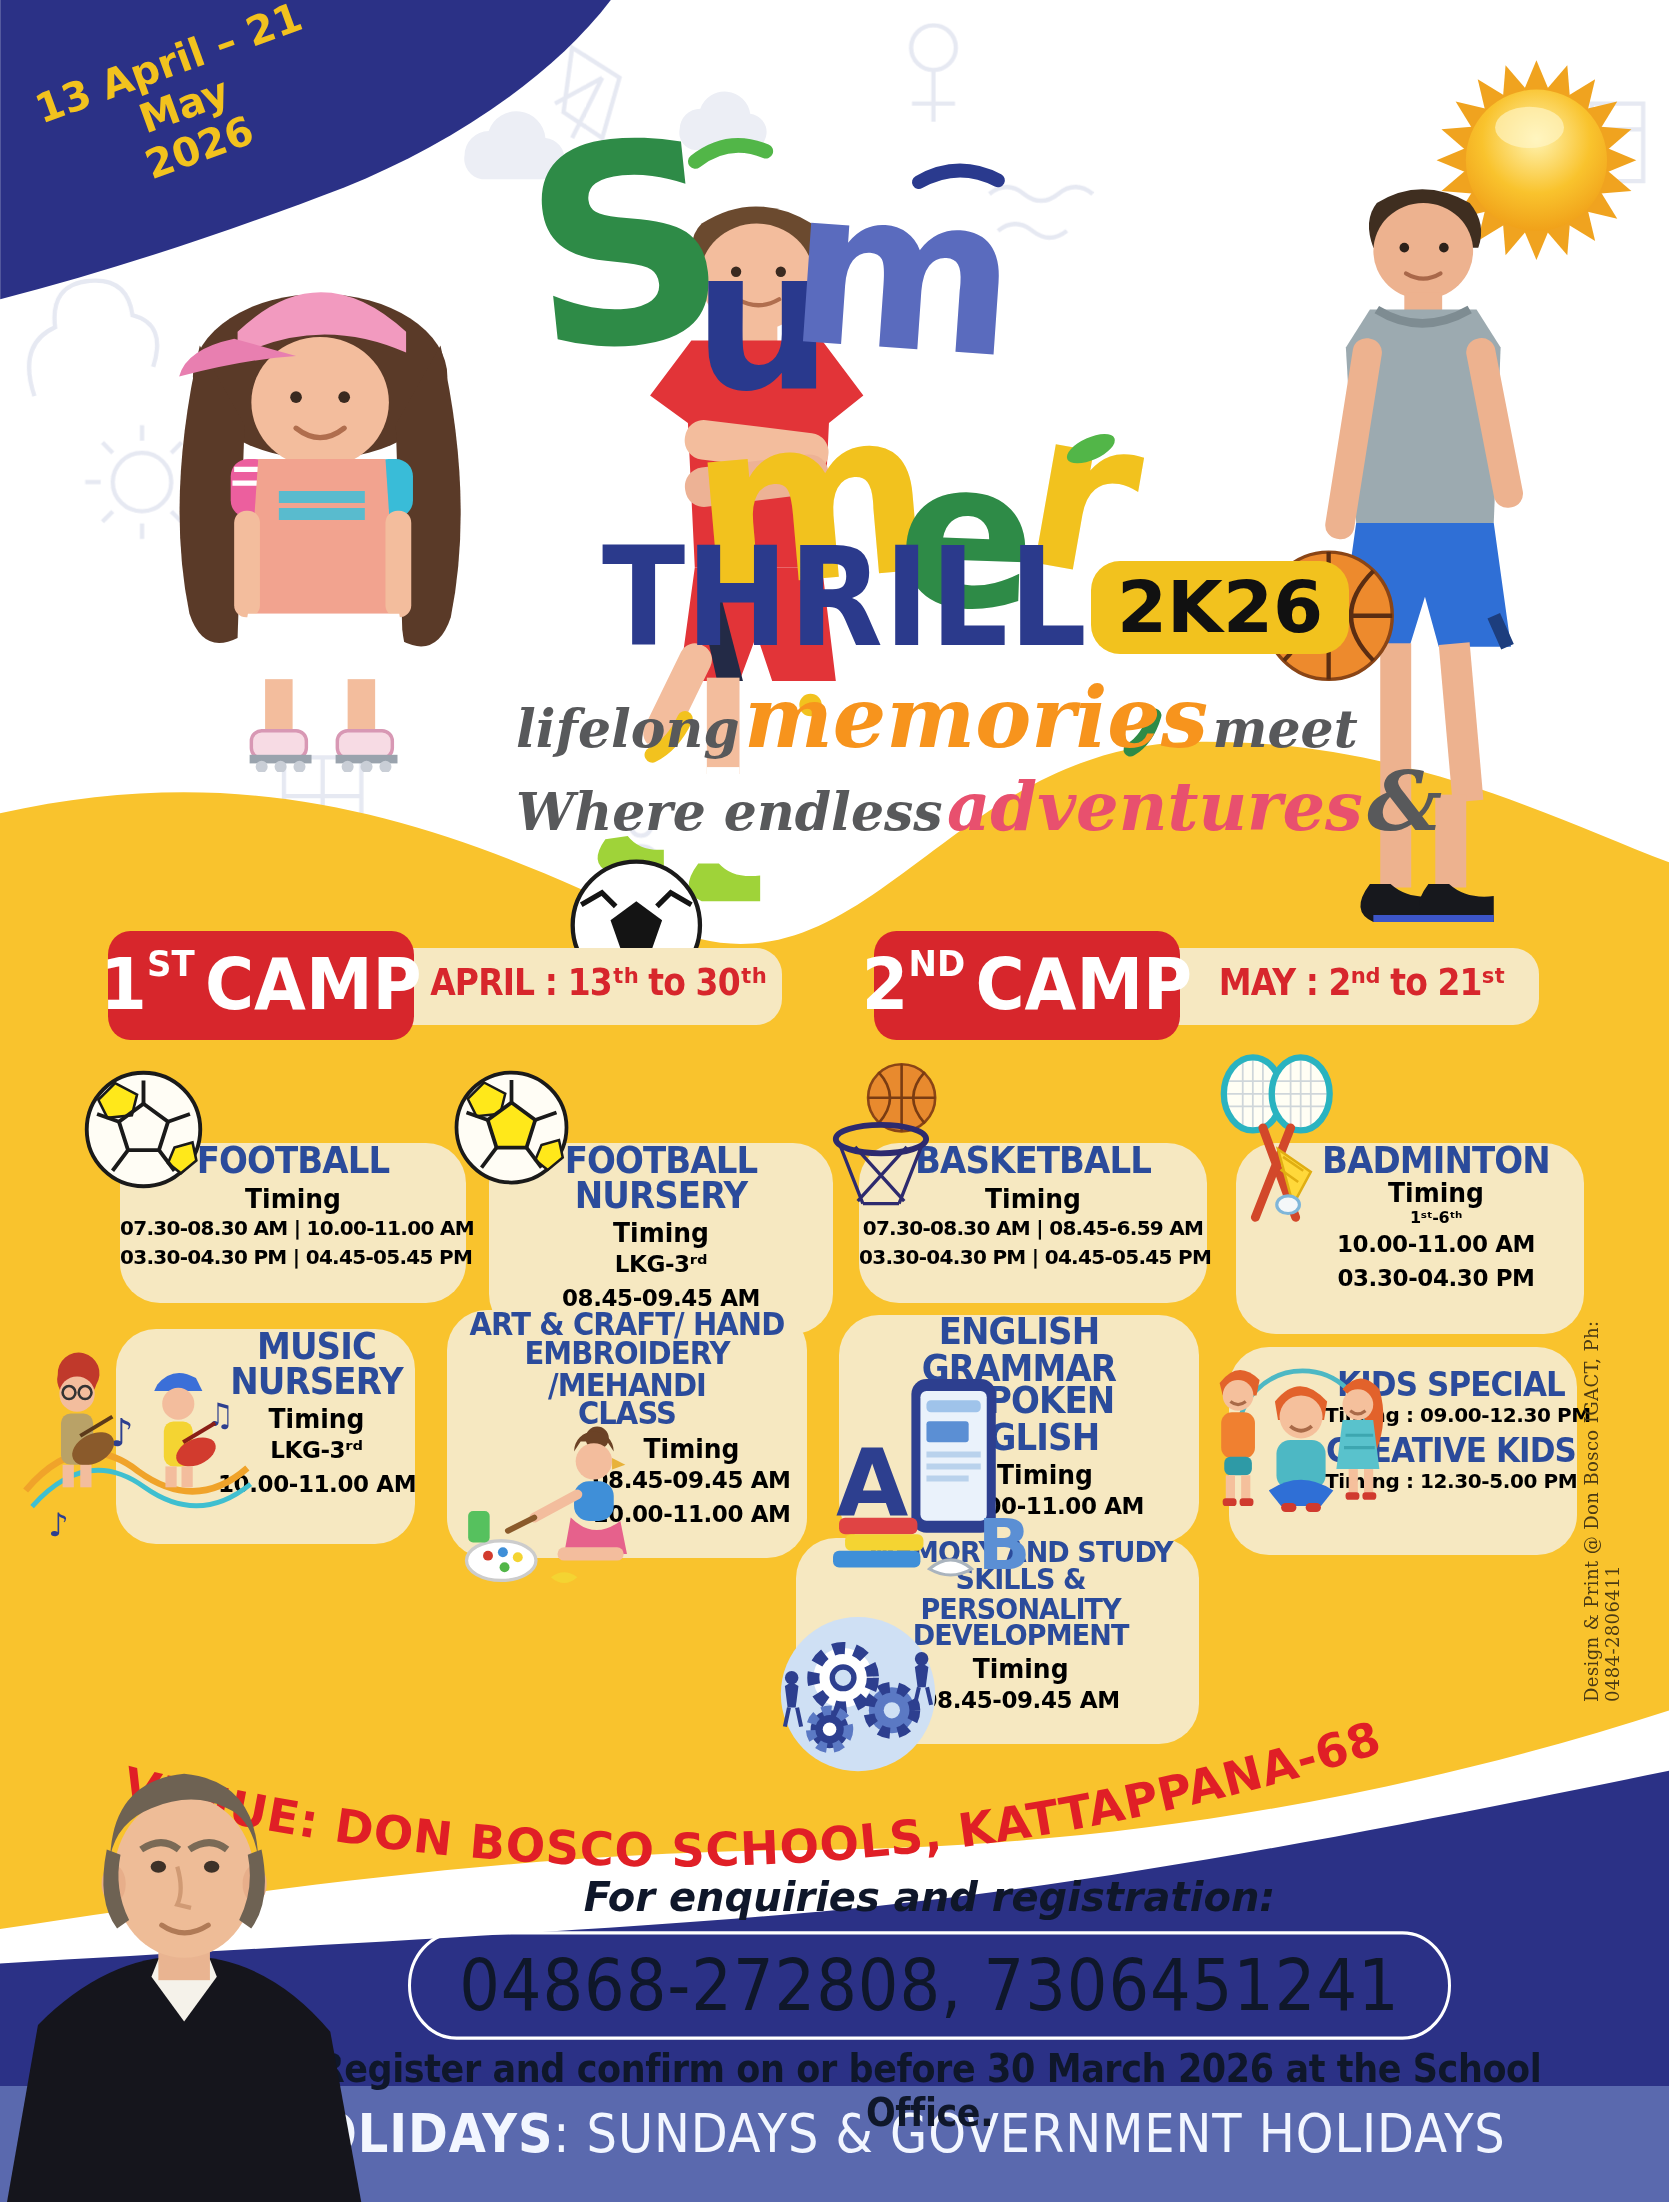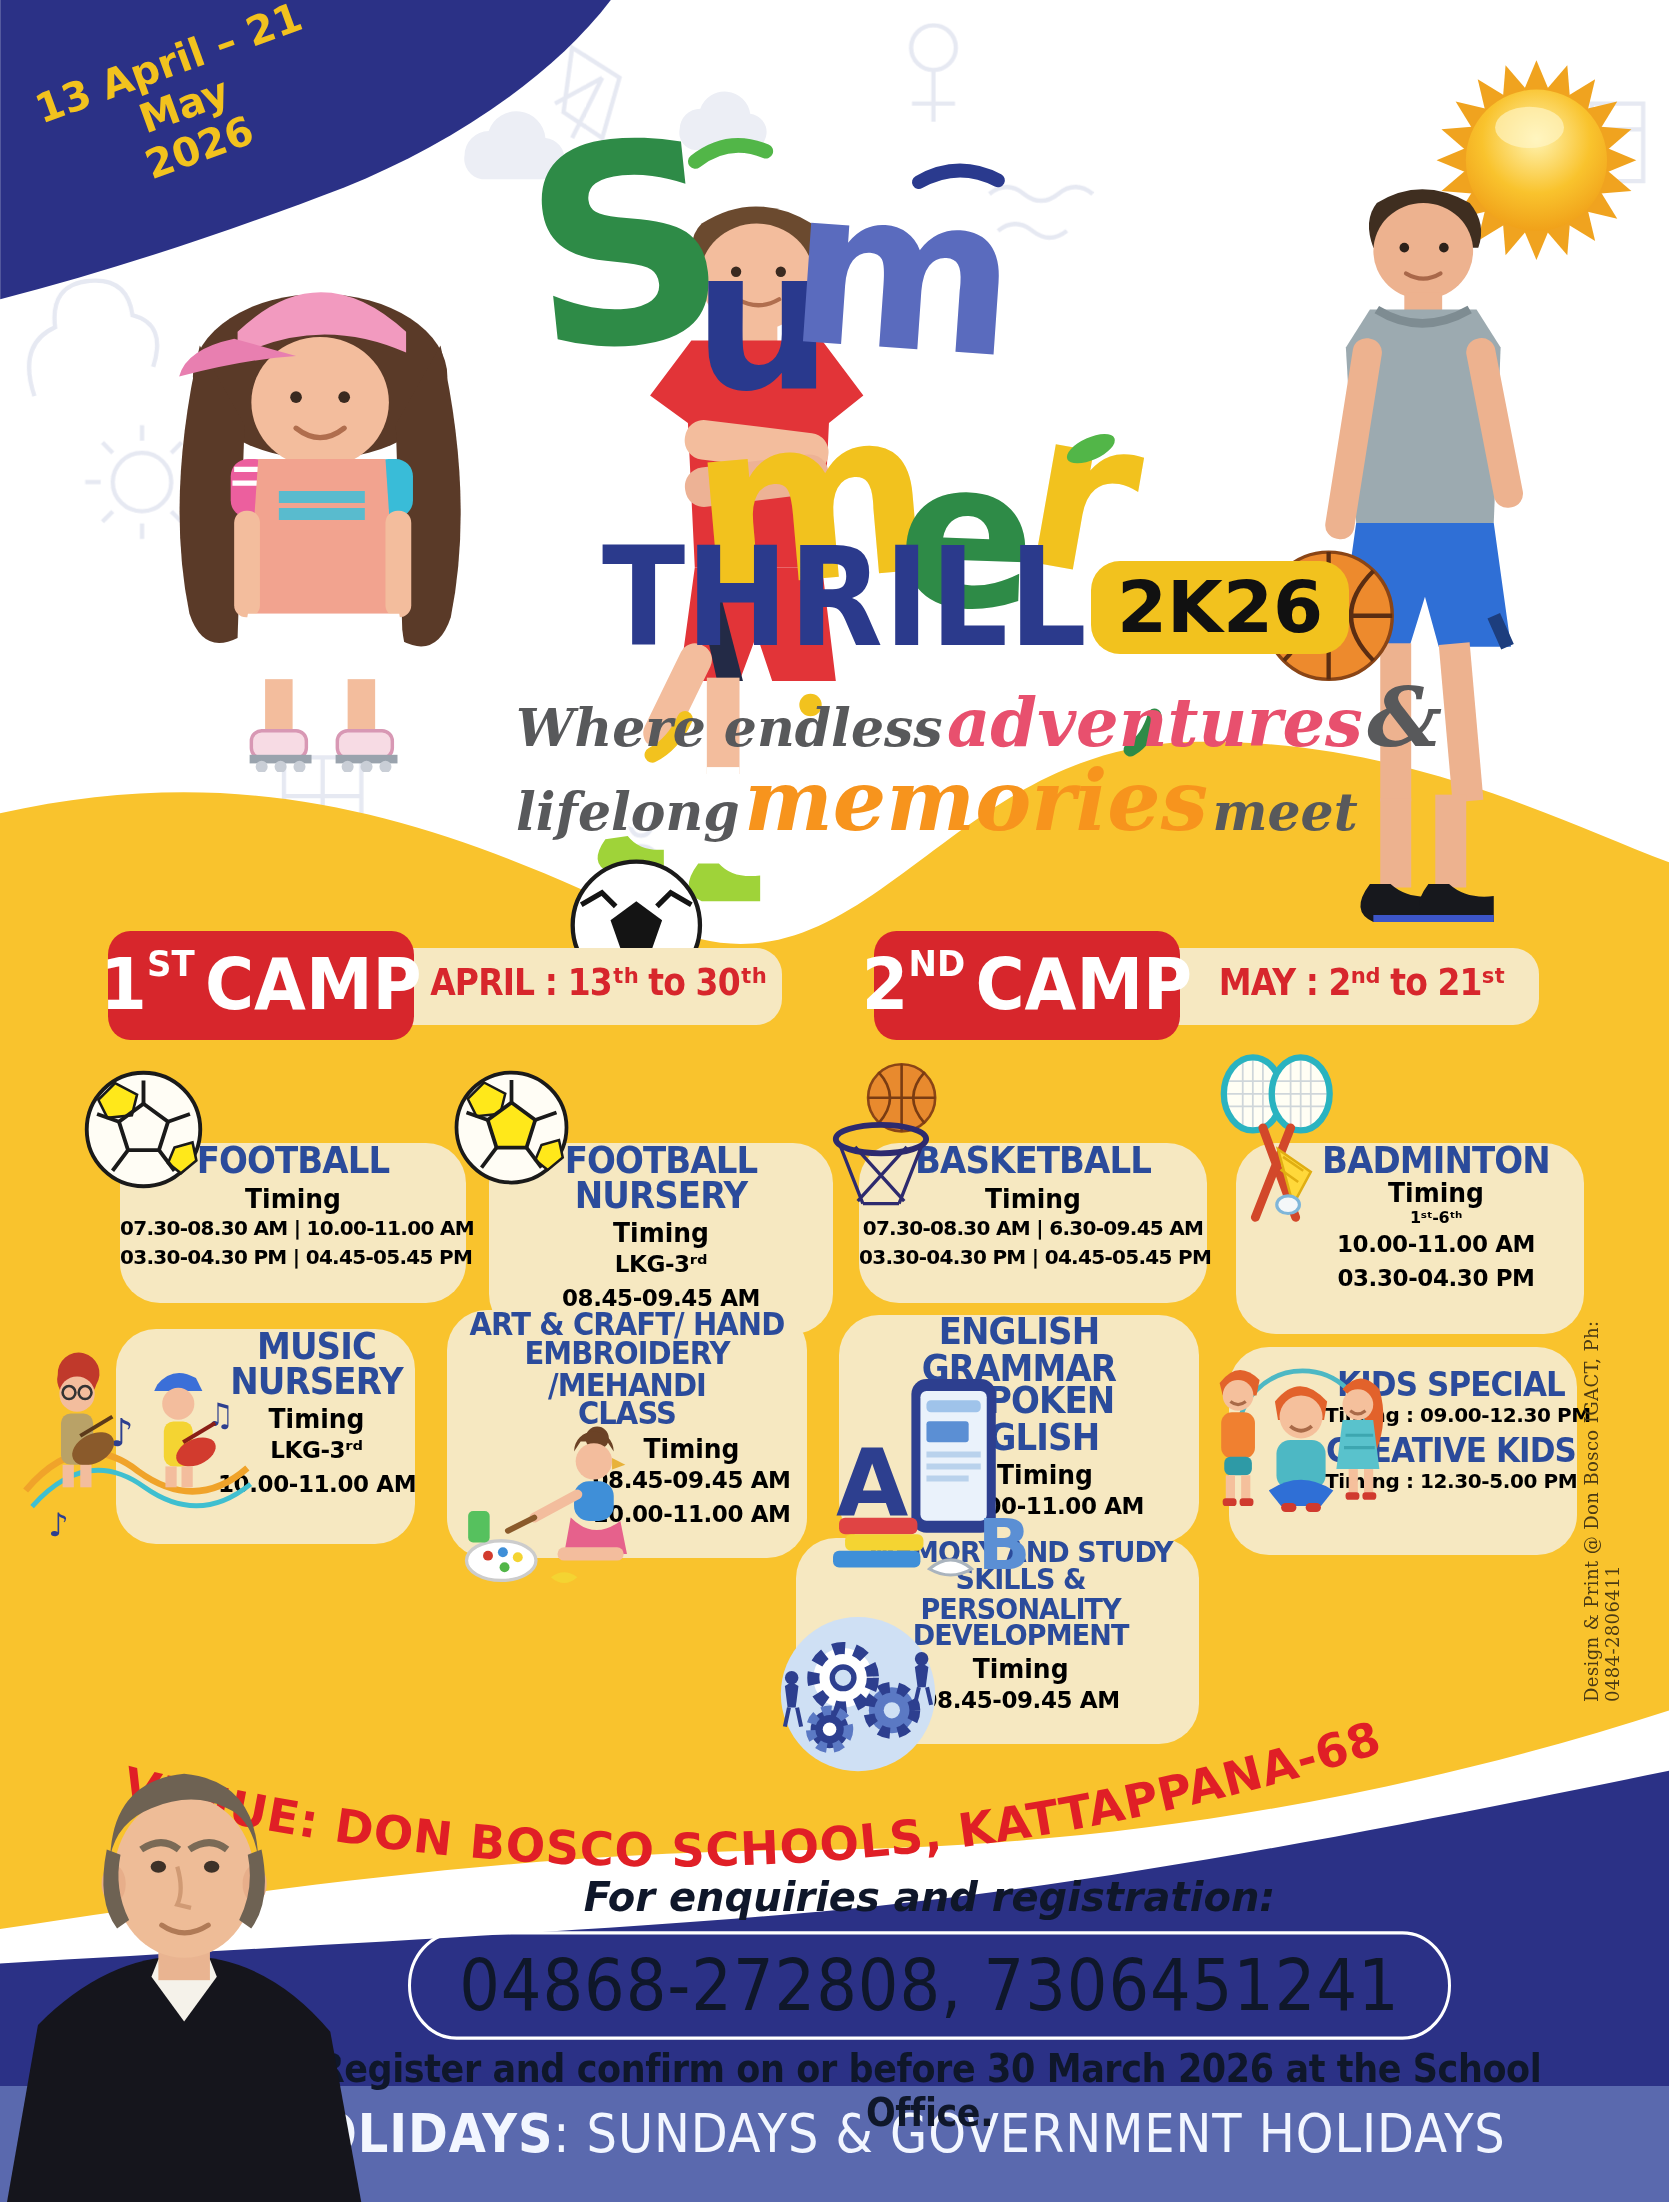--- a/index.html
+++ b/index.html
@@ -276,28 +276,28 @@
     <path d="M196,716 q-14,30 -38,42" stroke="#F2C21E" stroke-width="18" fill="none" stroke-linecap="round"></path>
     <path d="M742,712 q-8,28 -28,40" stroke="#2E8B47" stroke-width="16" fill="none" stroke-linecap="round"></path>
     <circle cx="342" cy="700" r="13" fill="#F2C21E"></circle>
   </svg>
 
   <div class="abs thrill">THRILL</div>
   <div class="abs badge-2k26">2K26</div>
 
   <div class="abs tagline">
     <div class="row">
+      <span class="tg-sm">lifelong</span>
+      <span class="tg-mem">memories</span>
+      <span class="tg-sm">meet</span>
+    </div>
+    <div class="row">
       <span class="tg-sm">Where endless</span>
       <span class="tg-adv">adventures</span>
       <span class="tg-amp">&amp;</span>
-    </div>
-    <div class="row">
-      <span class="tg-sm">lifelong</span>
-      <span class="tg-mem">memories</span>
-      <span class="tg-sm">meet</span>
     </div>
   </div>
 
   <div class="abs camp-bar" style="left:231px;top:948px;width:551px;"></div>
   <div class="abs camp-badge" style="left:108px;top:934px;">
     <span class="num">1</span>
       <span class="ord">ST</span>
       <span class="word">CAMP</span>
   </div>
   <div class="abs camp-date" style="left:430px;top:962px;">APRIL : 13ᵗʰ to 30ᵗʰ</div>
@@ -335,21 +335,21 @@
     <circle cx="50" cy="50" r="44" fill="#FFFDF5" stroke="#1A1A1A" stroke-width="3"></circle>
     <path d="M28,14 l17,9 -4,16 -19,2 -7,-14 z" fill="#FFE81A" stroke="#1A1A1A" stroke-width="2"></path>
     <path d="M74,64 l14,-4 3,14 -12,10 -10,-8 z" fill="#FFE81A" stroke="#1A1A1A" stroke-width="2"></path>
     <path d="M50,30 L69,44 L62,66 L38,66 L31,44 Z" fill="#FFE81A" stroke="#1A1A1A" stroke-width="3"></path>
     <path d="M50,30 V12 M69,44 L86,38 M62,66 L74,82 M38,66 L26,82 M31,44 L14,38" stroke="#1A1A1A" stroke-width="3"></path>
   </svg>
 
   <div class="card" style="left:859px;top:1143px;width:348px;height:160px;">
     <div class="title">BASKETBALL</div>
     <div class="timing">Timing</div>
-    <div class="line wide">07.30-08.30 AM | 6.30-09.45 AM</div>
+    <div class="line wide">07.30-08.30 AM | 08.45-6.59 AM</div>
     <div class="line wide">03.30-04.30 PM | 04.45-05.45 PM</div>
   </div>
   <svg class="icon" style="left:819px;top:1057px;" width="142" height="159" viewBox="0 0 110 120">
     <circle cx="64" cy="30" r="26" fill="#E88A2E" stroke="#8A4516" stroke-width="2"></circle>
     <path d="M38,30 h52 M64,4 v52 M46,10 q18,20 0,40 M82,10 q-18,20 0,40" stroke="#7A3C12" stroke-width="2" fill="none"></path>
     <ellipse cx="48" cy="62" rx="35" ry="11" fill="none" stroke="#2D2A6E" stroke-width="4.5"></ellipse>
     <path d="M16,66 L34,112 M80,66 L62,112 M28,68 L66,110 M68,68 L30,110 M34,112 h28" stroke="#2D2A6E" stroke-width="2.6" fill="none"></path>
   </svg>
 
   <div class="card" style="left:1236px;top:1143px;width:348px;height:191px;padding-left:52px;">

